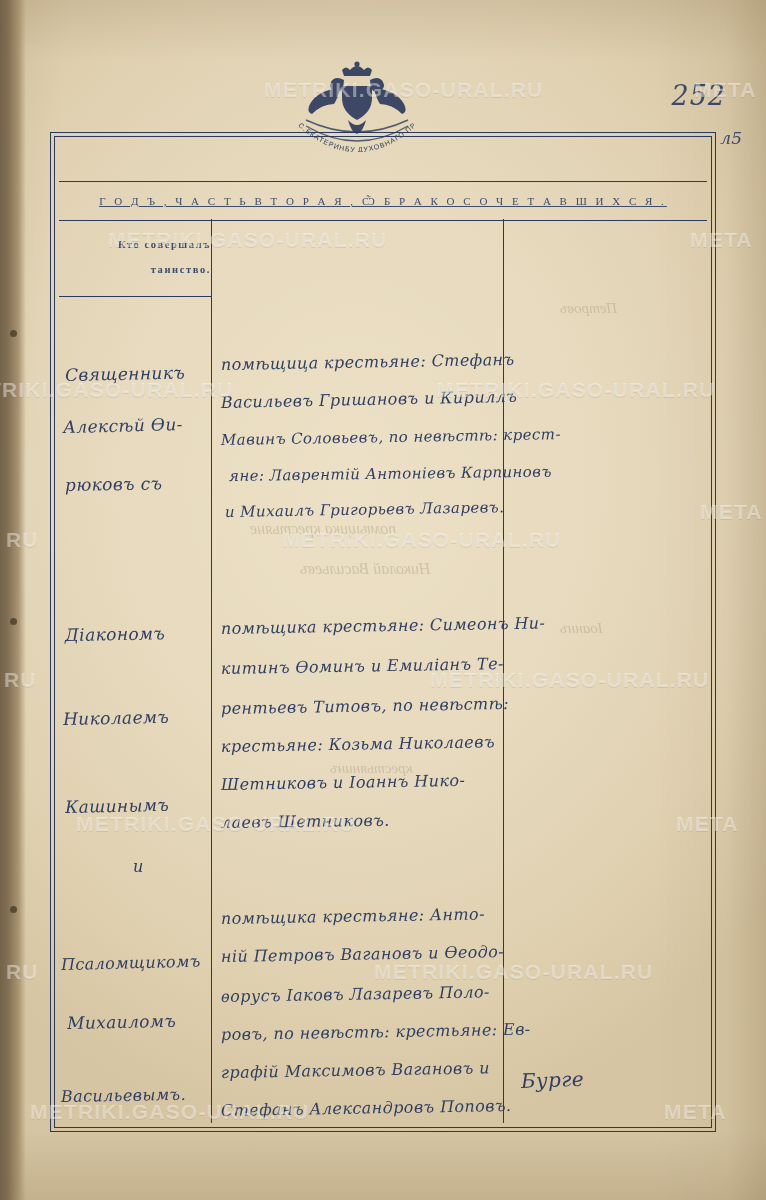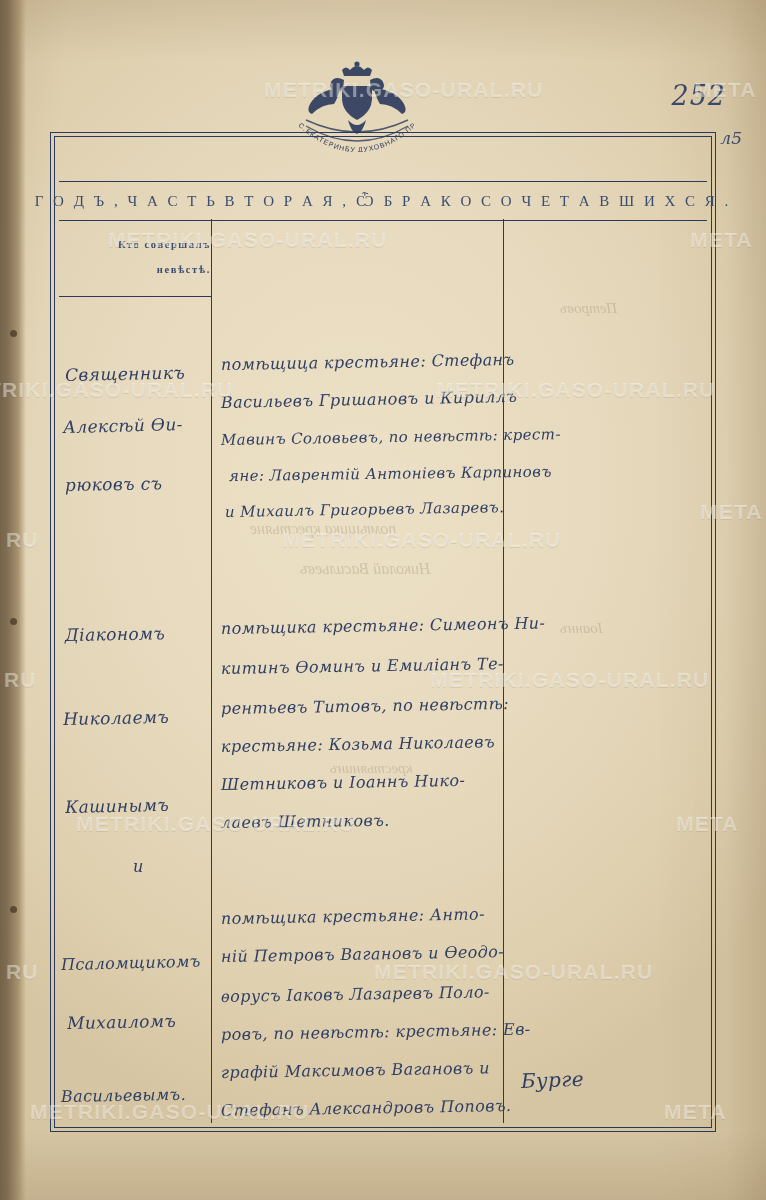--- a/index.html
+++ b/index.html
@@ -107,24 +107,25 @@
     top: 44px;
     height: 38px;
     border-top: 1px solid #2b3a5c;
     border-bottom: 1px solid #2b3a5c;
     display: flex;
     align-items: center;
     justify-content: center;
   }
   .hdr-title span {
     font-family: "Liberation Serif", serif;
-    font-size: 15px;
+    font-size: 11px;
     letter-spacing: 3px;
     color: #3a4d70;
     white-space: nowrap;
+    text-decoration: underline;
   }
   .col-head {
     position: absolute;
     top: 82px;
     height: 78px;
     border-bottom: 1px solid #2b3a5c;
     box-sizing: border-box;
     display: flex;
     flex-direction: column;
     align-items: flex-end;
@@ -261,21 +262,21 @@
 
   <div class="sheet">
     <div class="sheet-inner">
 
       <div class="hdr-title">
         <span>Г О Д Ъ ,   Ч А С Т Ь   В Т О Р А Я ,   Ѽ   Б Р А К О С О Ч Е Т А В Ш И Х С Я .</span>
       </div>
 
       <div class="col-head" style="left:4px; width:152px;">
         <div>Кто совершалъ</div>
-        <div>невѣстѣ.</div>
+        <div>таинство.</div>
       </div>
 
       <div class="vrule" style="left:156px;"></div>
       <div class="vrule" style="left:448px;"></div>
 
       <div class="body-area">
 
         <div class="hw hw-left" style="left:6px; top:68px; transform:rotate(-1.2deg);">Священникъ</div>
         <div class="hw hw-left" style="left:4px; top:120px; transform:rotate(-1.4deg);">Алексѣй Ѳи-</div>
         <div class="hw hw-left" style="left:6px; top:178px; transform:rotate(-1.0deg);">рюковъ съ</div>

